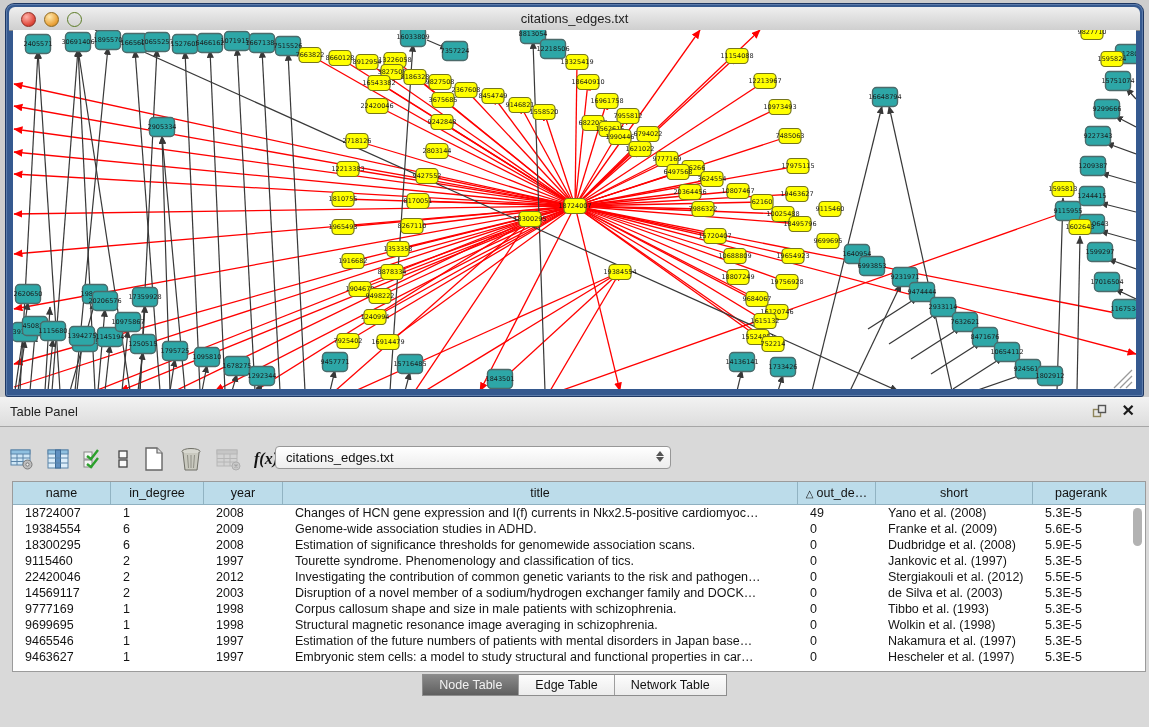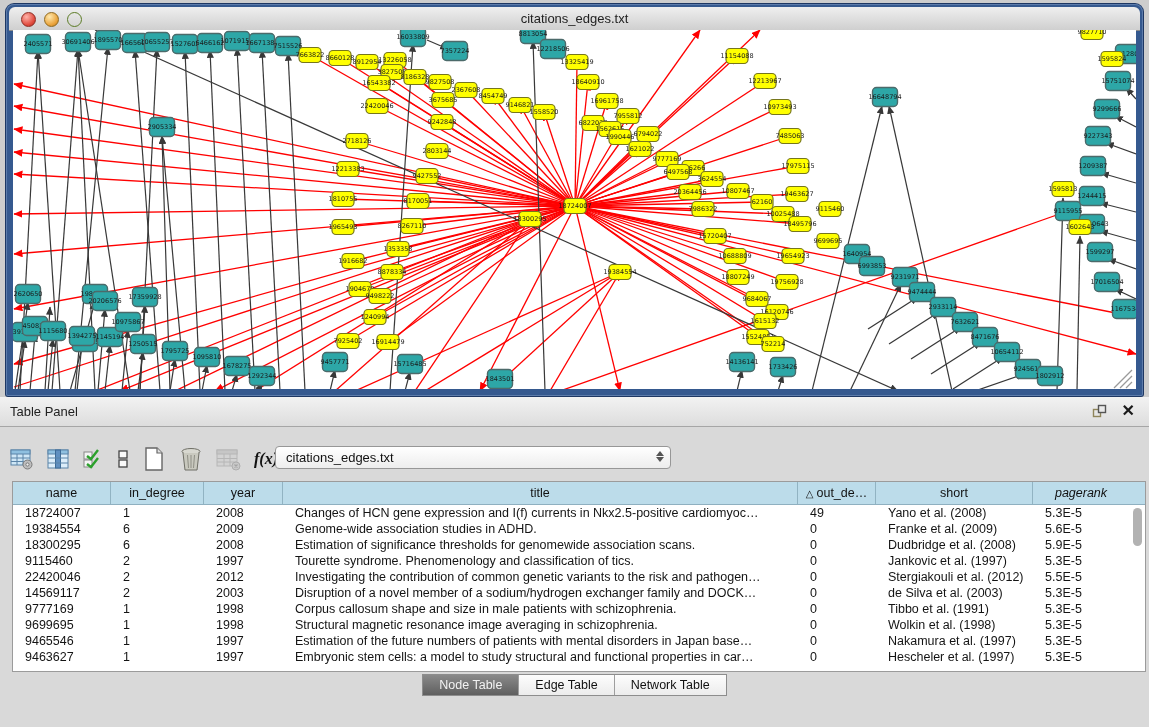--- a/index.html
+++ b/index.html
@@ -40,21 +40,21 @@
   .dropdown .steppers{position:absolute;right:6px;top:4px;display:flex;flex-direction:column;gap:1px;}
   .dropdown .steppers span{display:block;width:0;height:0;border-left:4px solid transparent;border-right:4px solid transparent;}
   .dropdown .up{border-bottom:5px solid #555;}
   .dropdown .down{border-top:5px solid #555;}
   .table-container{position:absolute;left:6px;top:84px;width:1134px;height:191px;background:#ffffff;
     border:1px solid #9b9b9b;box-sizing:border-box;overflow:hidden;margin-left:6px;}
   .thead,.trow{display:grid;grid-template-columns:98px 93px 79px 1fr 78px 157px 96px;padding-right:16px;}
   .thead{height:22px;background:#bcdcea;border-bottom:1px solid #8fb0c0;}
   .thead .hc{font-size:12.5px;color:#111;text-align:center;line-height:22px;border-right:1px solid rgba(110,145,160,.55);
     overflow:hidden;white-space:nowrap;cursor:pointer;}
-  .thead .hc:last-child{border-right:none;font-style:italic;}
+  .thead .hc:last-child{border-right:none;}
   .sortglyph{font-size:10px;margin-right:3px;}
   .trow{height:16px;cursor:default;}
   .trow .tc{font-size:12.5px;color:#141414;line-height:16px;padding-left:12px;overflow:hidden;white-space:nowrap;}
   .vscroll{position:absolute;right:3px;top:26px;width:9px;height:38px;background:#b2b2b2;border-radius:5px;}
   
   .tabbar{position:absolute;left:0;top:277px;width:100%;height:22px;display:flex;justify-content:center;}
   .segctl{display:inline-flex;border:1px solid #8d8d8d;border-radius:0;overflow:hidden;background:#fbfbfb;height:20px;}
   .seg{font-size:12.5px;color:#111;line-height:20px;padding:0 16px;border-left:1px solid #9e9e9e;cursor:pointer;background:linear-gradient(#fdfdfd,#ececec);}
   .seg:first-child{border-left:none;}
   .seg.selected{background:linear-gradient(#8a8a8a,#5f5f5f);color:#f2f2f2;}
@@ -930,21 +930,21 @@
           <div class="tc">0</div>
           <div class="tc">de Silva et al. (2003)</div>
           <div class="tc">5.3E-5</div>
         </div>
         <div class="trow">
           <div class="tc">9777169</div>
           <div class="tc">1</div>
           <div class="tc">1998</div>
           <div class="tc">Corpus callosum shape and size in male patients with schizophrenia.</div>
           <div class="tc">0</div>
-          <div class="tc">Tibbo et al. (1991)</div>
+          <div class="tc">Tibbo et al. (1993)</div>
           <div class="tc">5.3E-5</div>
         </div>
         <div class="trow">
           <div class="tc">9699695</div>
           <div class="tc">1</div>
           <div class="tc">1998</div>
           <div class="tc">Structural magnetic resonance image averaging in schizophrenia.</div>
           <div class="tc">0</div>
           <div class="tc">Wolkin et al. (1998)</div>
           <div class="tc">5.3E-5</div>

